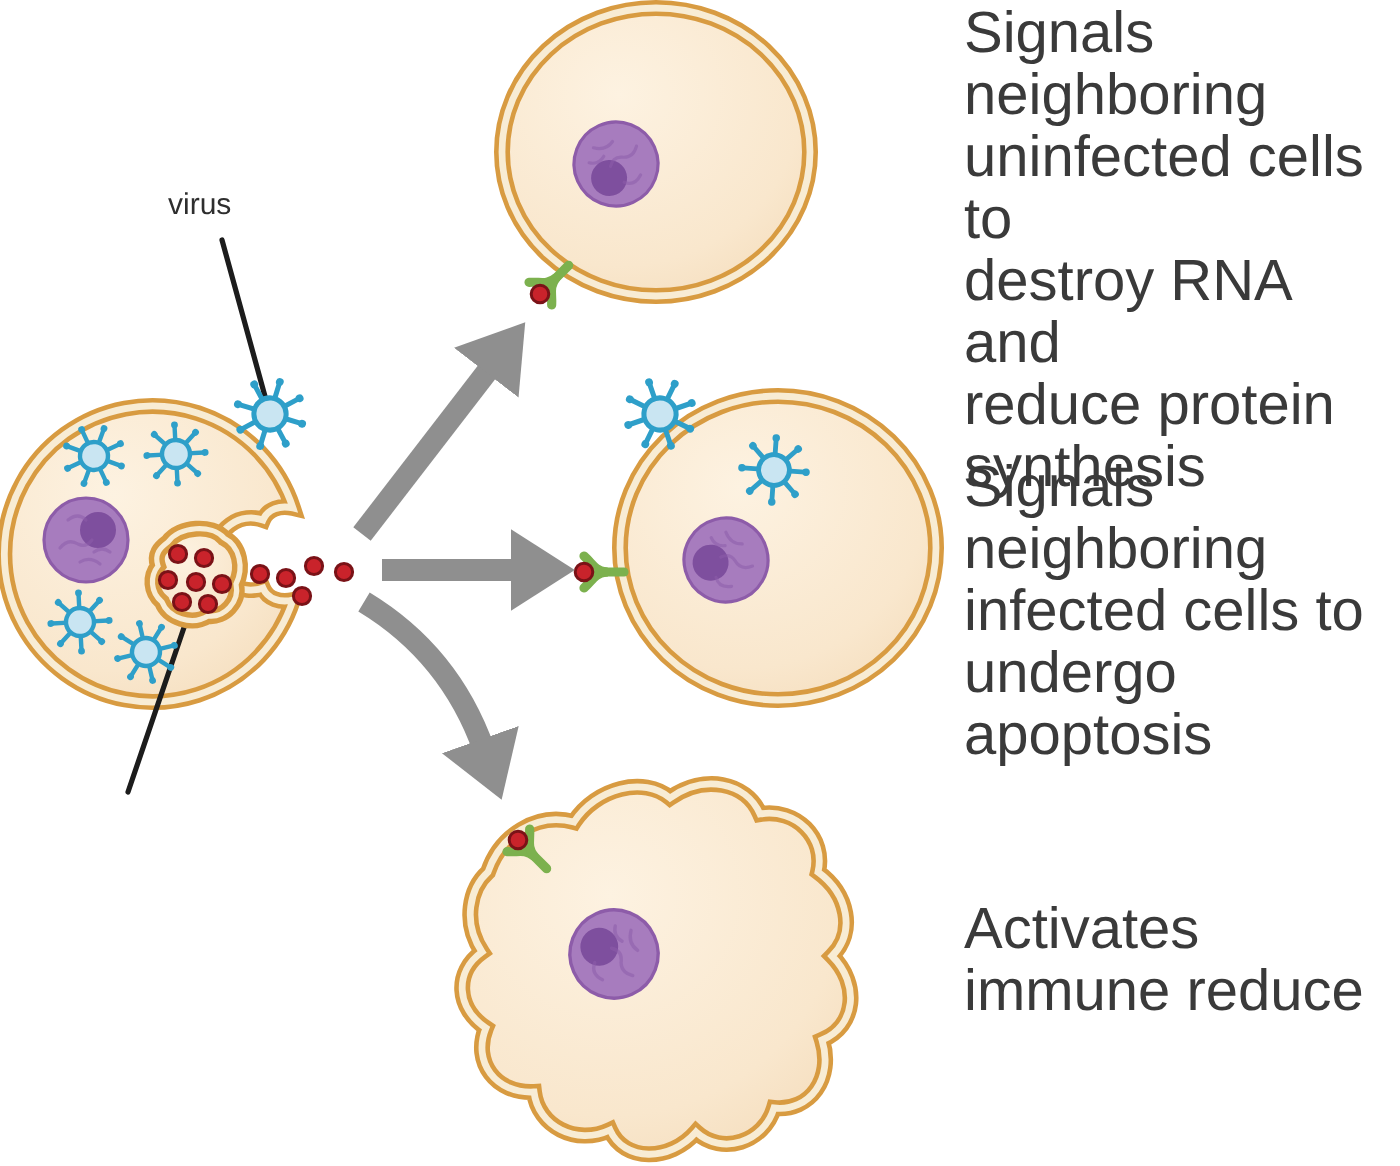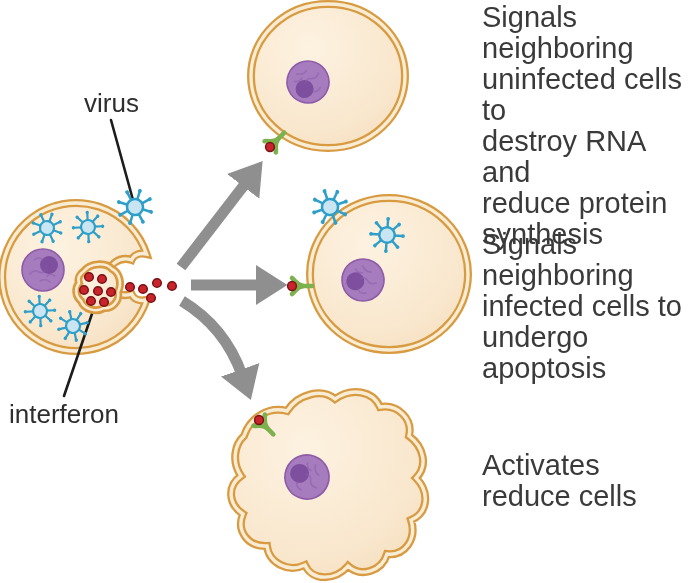--- a/index.html
+++ b/index.html
@@ -5,21 +5,21 @@
   html,body{margin:0;padding:0;background:#fff;}
   #stage{
     position:relative;width:700px;height:583px;background:#ffffff;overflow:hidden;
     font-family:"Liberation Sans", sans-serif;
   }
   #art{position:absolute;left:0;top:0;}
   .txt{
     position:absolute;color:var(--text,#3a3a3a);font-size:29px;line-height:31px;
     white-space:pre-line;letter-spacing:0;
   }
-  .small-label{font-size:26px;line-height:26px;color:#2e2e2e;text-align:right;}
+  .small-label{font-size:15px;line-height:26px;color:#2e2e2e;text-align:right;}
   
   .cell-fill{fill:url(#cytograd);stroke:var(--membrane,#d89b41);stroke-width:8;}
   .cell-gap{fill:none;stroke:var(--membrane_gap,#f8ecd4);stroke-width:3.4;}
   .nuc-body{fill:var(--nucleus,#a77cbe);stroke:var(--nucleus_edge,#8d5ca9);stroke-width:1.6;}
   .nuc-dark{fill:var(--nucleus_dark,#7b4b9b);opacity:.92;}
   .nuc-tex{fill:none;stroke:var(--nucleus_edge,#8d5ca9);stroke-width:1.6;opacity:.55;stroke-linecap:round;}
   .vir-spike{stroke:var(--virus_blue,#2e9fc9);stroke-width:2.2;stroke-linecap:round;}
   .vir-knob{fill:var(--virus_blue,#2e9fc9);}
   .vir-body{fill:var(--virus_body,#c9e5f2);stroke:var(--virus_blue,#2e9fc9);stroke-width:2.2;}
   .rec{stroke:var(--receptor_green,#7cb14e);fill:none;stroke-width:4.6;stroke-linecap:round;}
@@ -189,27 +189,26 @@
       <circle class="ifn" cx="259" cy="420" r="4.4"></circle>
     </g>
 
     <path class="arrow" marker-end="url(#ah)" d="M 181 267 L 246.5 182"></path>
     <path class="arrow" marker-end="url(#ah)" d="M 191 285 L 261 285"></path>
     <path class="arrow" marker-end="url(#ah)" d="M 182 301 Q 225 327 242 375"></path>
   </svg>
 
   <div class="txt small-label" style="left:84px;top:90px;">virus</div>
 
-  <div class="txt small-label" style="left:9px;top:401px;">interferon</div>
 
   <div class="txt" style="left:482px;top:2px;width:216px;">Signals neighboring
 uninfected cells to
 destroy RNA and
 reduce protein
 synthesis</div>
 
   <div class="txt" style="left:482px;top:229px;width:216px;">Signals neighboring
 infected cells to
 undergo apoptosis</div>
 
   <div class="txt" style="left:482px;top:450px;width:216px;">Activates
-reduce cells</div>
+immune reduce</div>
 </div>
 
 </body></html>

